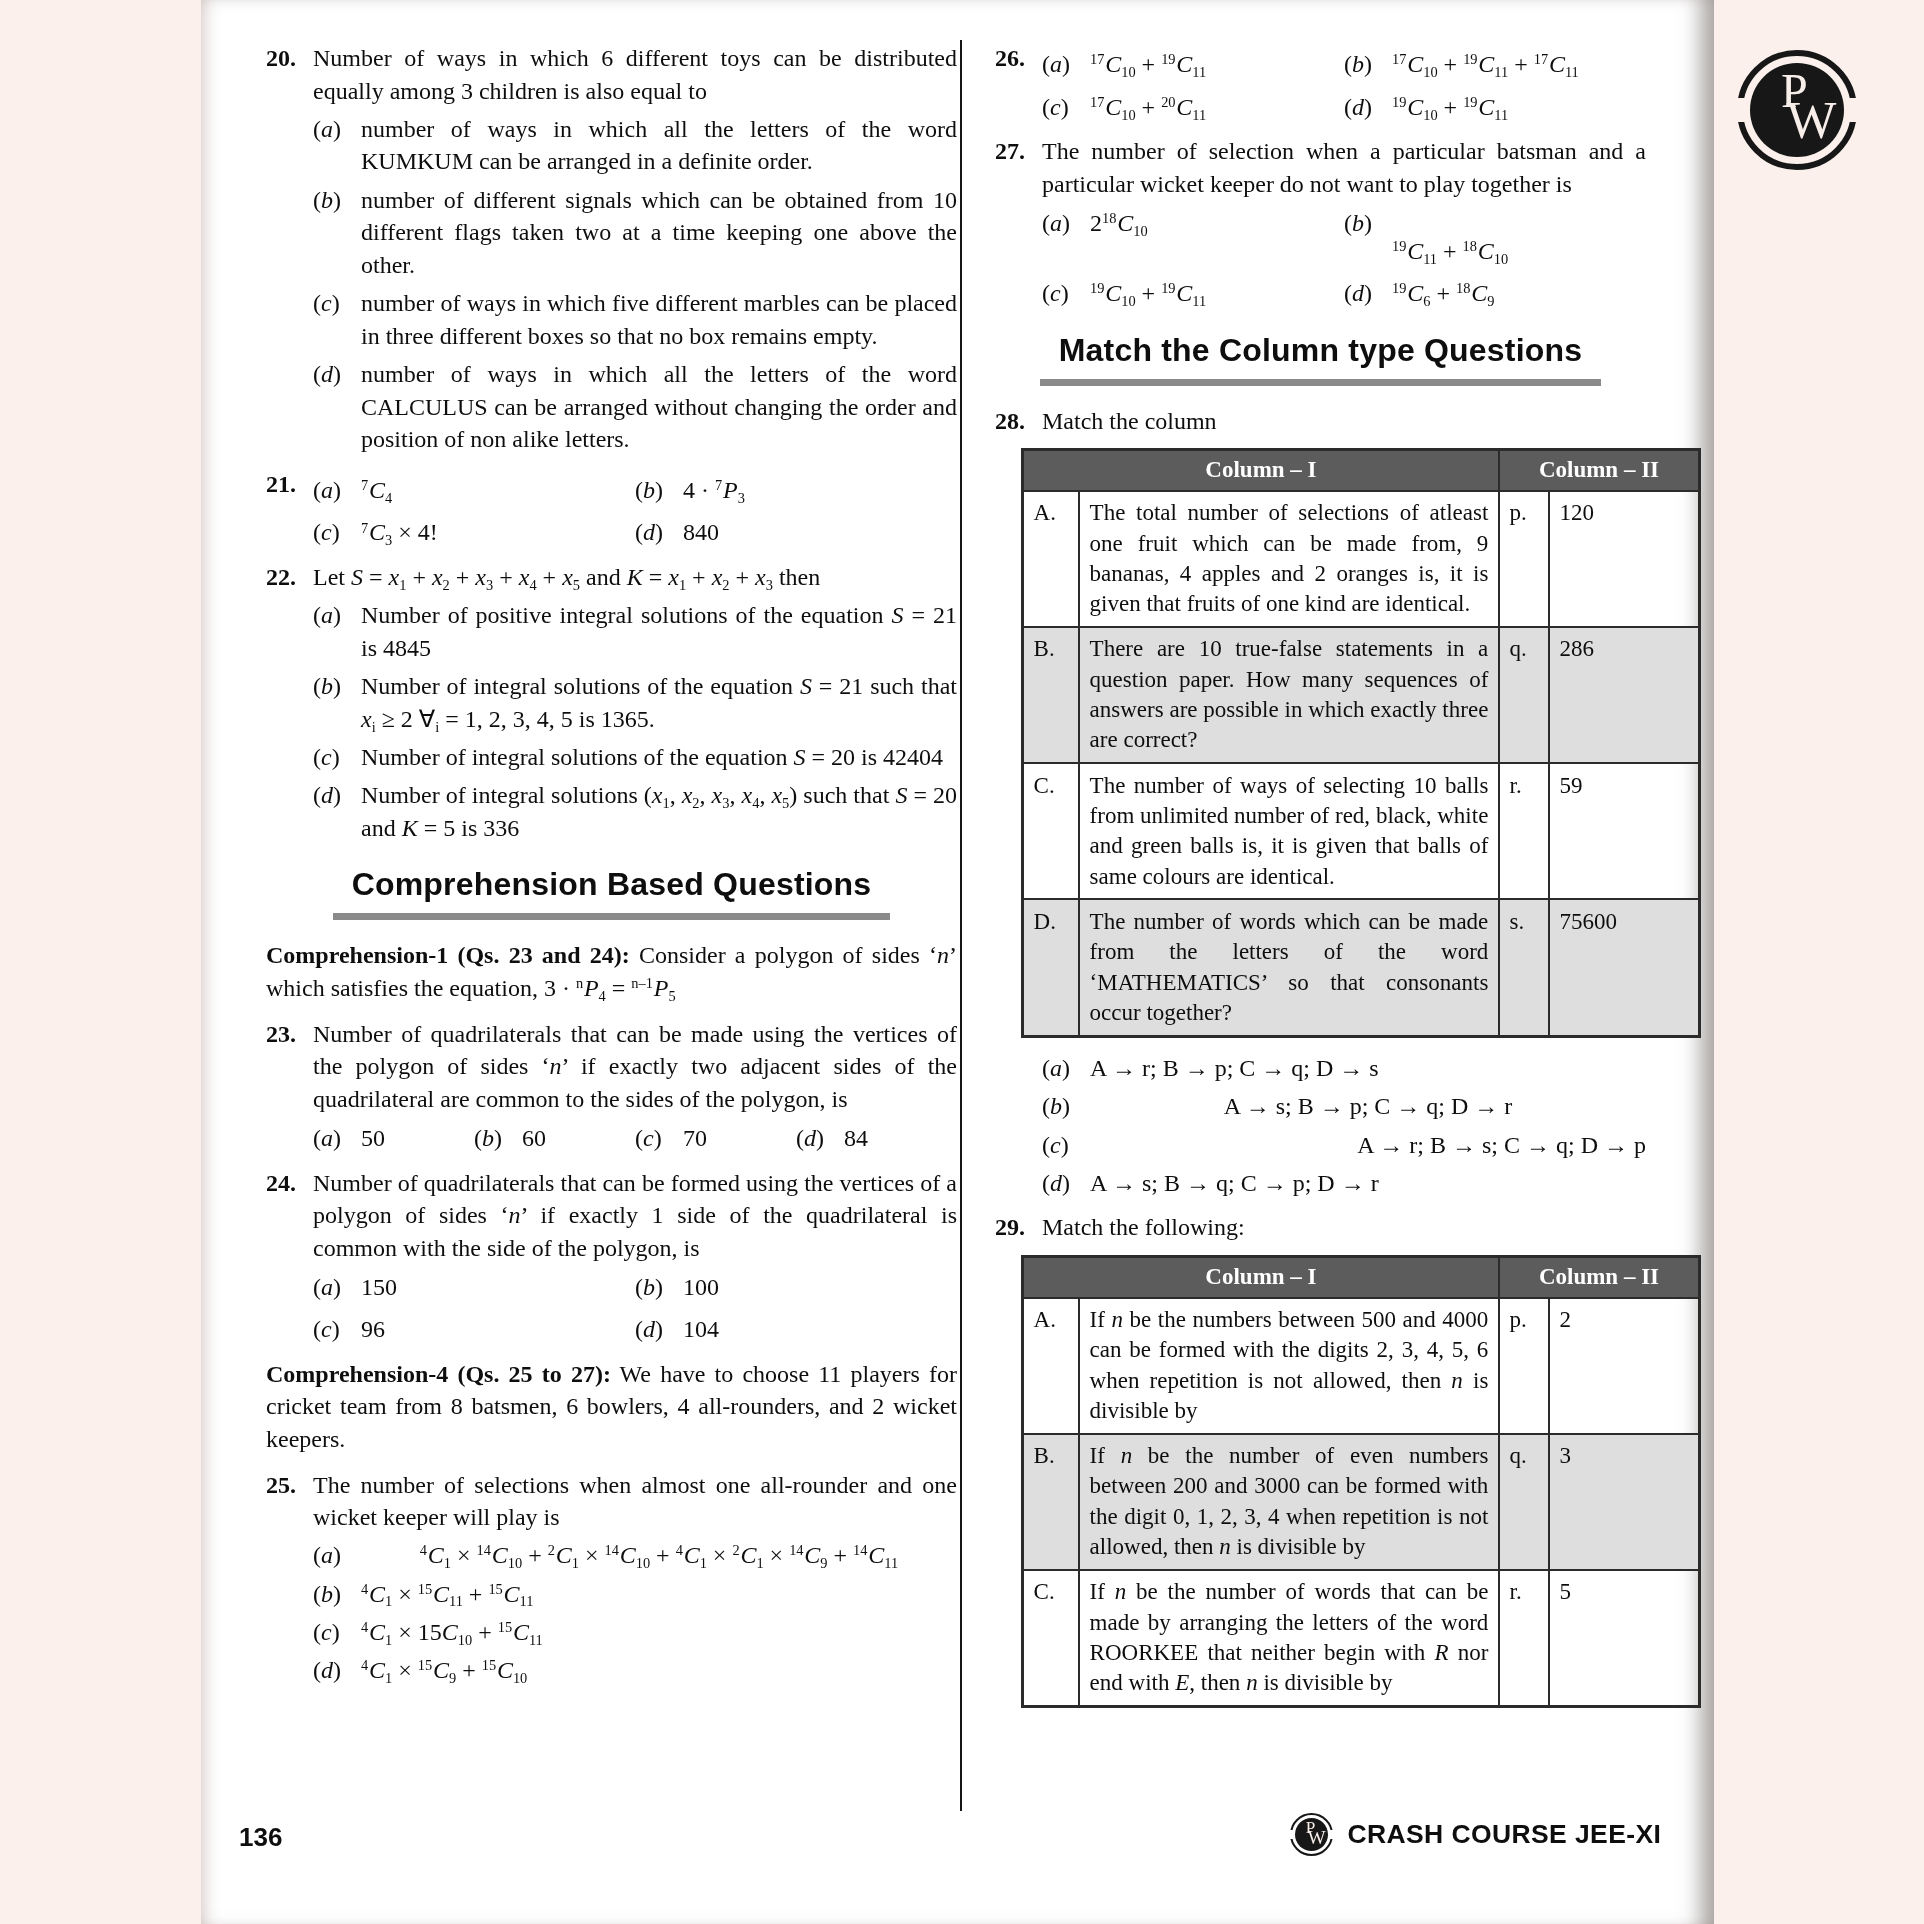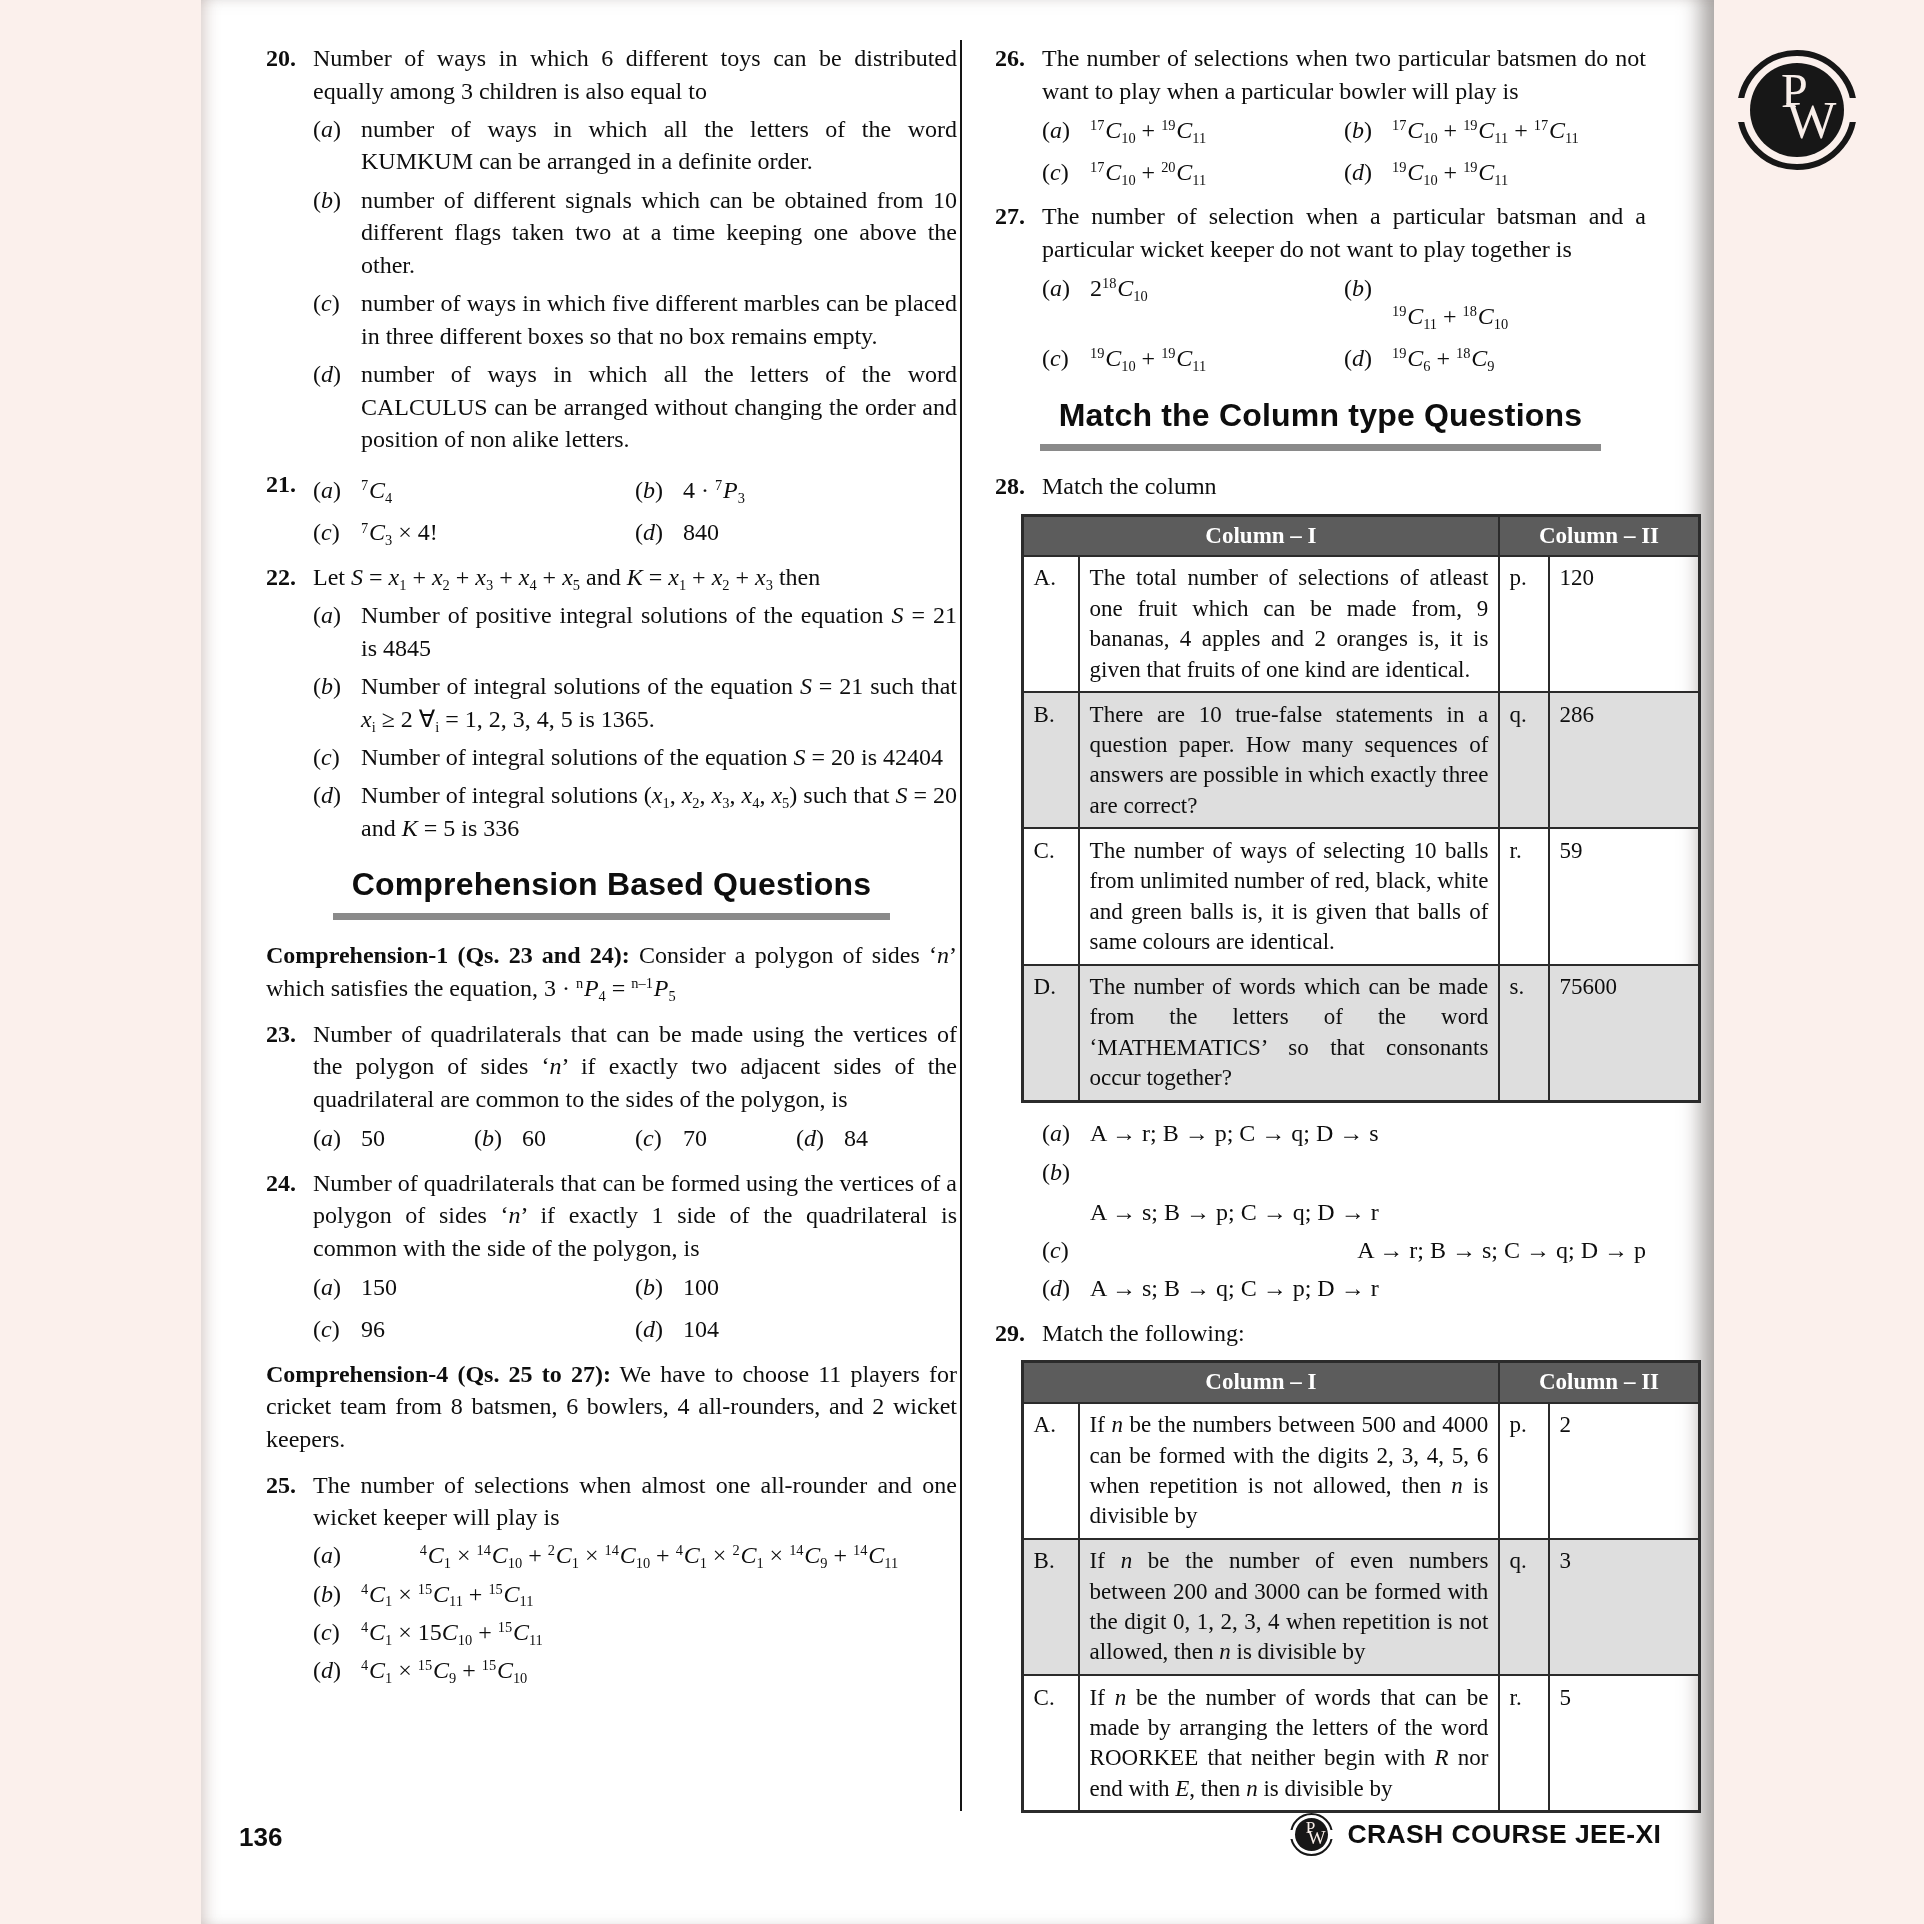--- a/index.html
+++ b/index.html
@@ -233,21 +233,20 @@
           </div>
       </div>
     </div>
   </div>
 
   <div class="col col-right">
 
     <div class="q">
       <div class="qnum">26.</div>
       <div class="qbody">
-        <div class="qtext">The number of selections when two particular batsmen do not want to play when a particular bowler will play is</div>
         <div class="optgrid">
           <div class="opt">
               <span class="ol">(<i>a</i>)</span>
               <span class="ot" style="text-align:left;"><sup>17</sup><i>C</i><sub>10</sub> + <sup>19</sup><i>C</i><sub>11</sub></span>
             </div>
           <div class="opt">
               <span class="ol">(<i>b</i>)</span>
               <span class="ot" style="text-align:left;"><sup>17</sup><i>C</i><sub>10</sub> + <sup>19</sup><i>C</i><sub>11</sub> + <sup>17</sup><i>C</i><sub>11</sub></span>
             </div>
           <div class="opt">
@@ -336,21 +335,21 @@
             </tr>
           </tbody>
         </table>
 
         <div class="opt">
             <span class="ol">(<i>a</i>)</span>
             <span class="ot" style="text-align:left;">A → r; B → p; C → q; D → s</span>
           </div>
         <div class="opt">
             <span class="ol">(<i>b</i>)</span>
-            <span class="ot" style="text-align:left;margin-top:40px;">A → s; B → p; C → q; D → r</span>
+            <span class="ot" style="text-align:center;">A → s; B → p; C → q; D → r</span>
           </div>
         <div class="opt">
             <span class="ol">(<i>c</i>)</span>
             <span class="ot" style="text-align:right;">A → r; B → s; C → q; D → p</span>
           </div>
         <div class="opt">
             <span class="ol">(<i>d</i>)</span>
             <span class="ot" style="text-align:left;">A → s; B → q; C → p; D → r</span>
           </div>
       </div>

